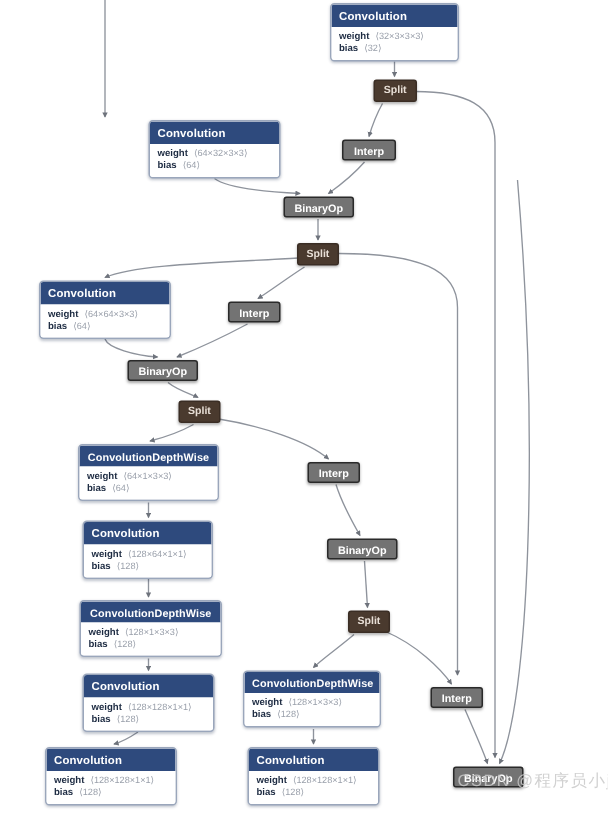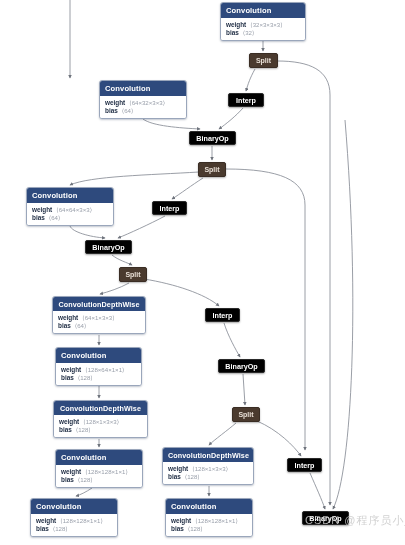--- a/index.html
+++ b/index.html
@@ -56,21 +56,21 @@
     color:#9aa0ab;
     font-size:6.1px;
     font-weight:normal;
     overflow:hidden;
     text-overflow:clip;
   }
 
   
   .op{
     position:absolute;
-    background:#000000;
+    background:#737373;
     border:1px solid #2a2a2a;
     border-radius:2px;
     color:#ffffff;
     font-size:7.2px;
     font-weight:bold;
     display:flex;
     align-items:center;
     justify-content:center;
     box-shadow:0 1px 2px rgba(0,0,0,.35);
     box-sizing:border-box;

